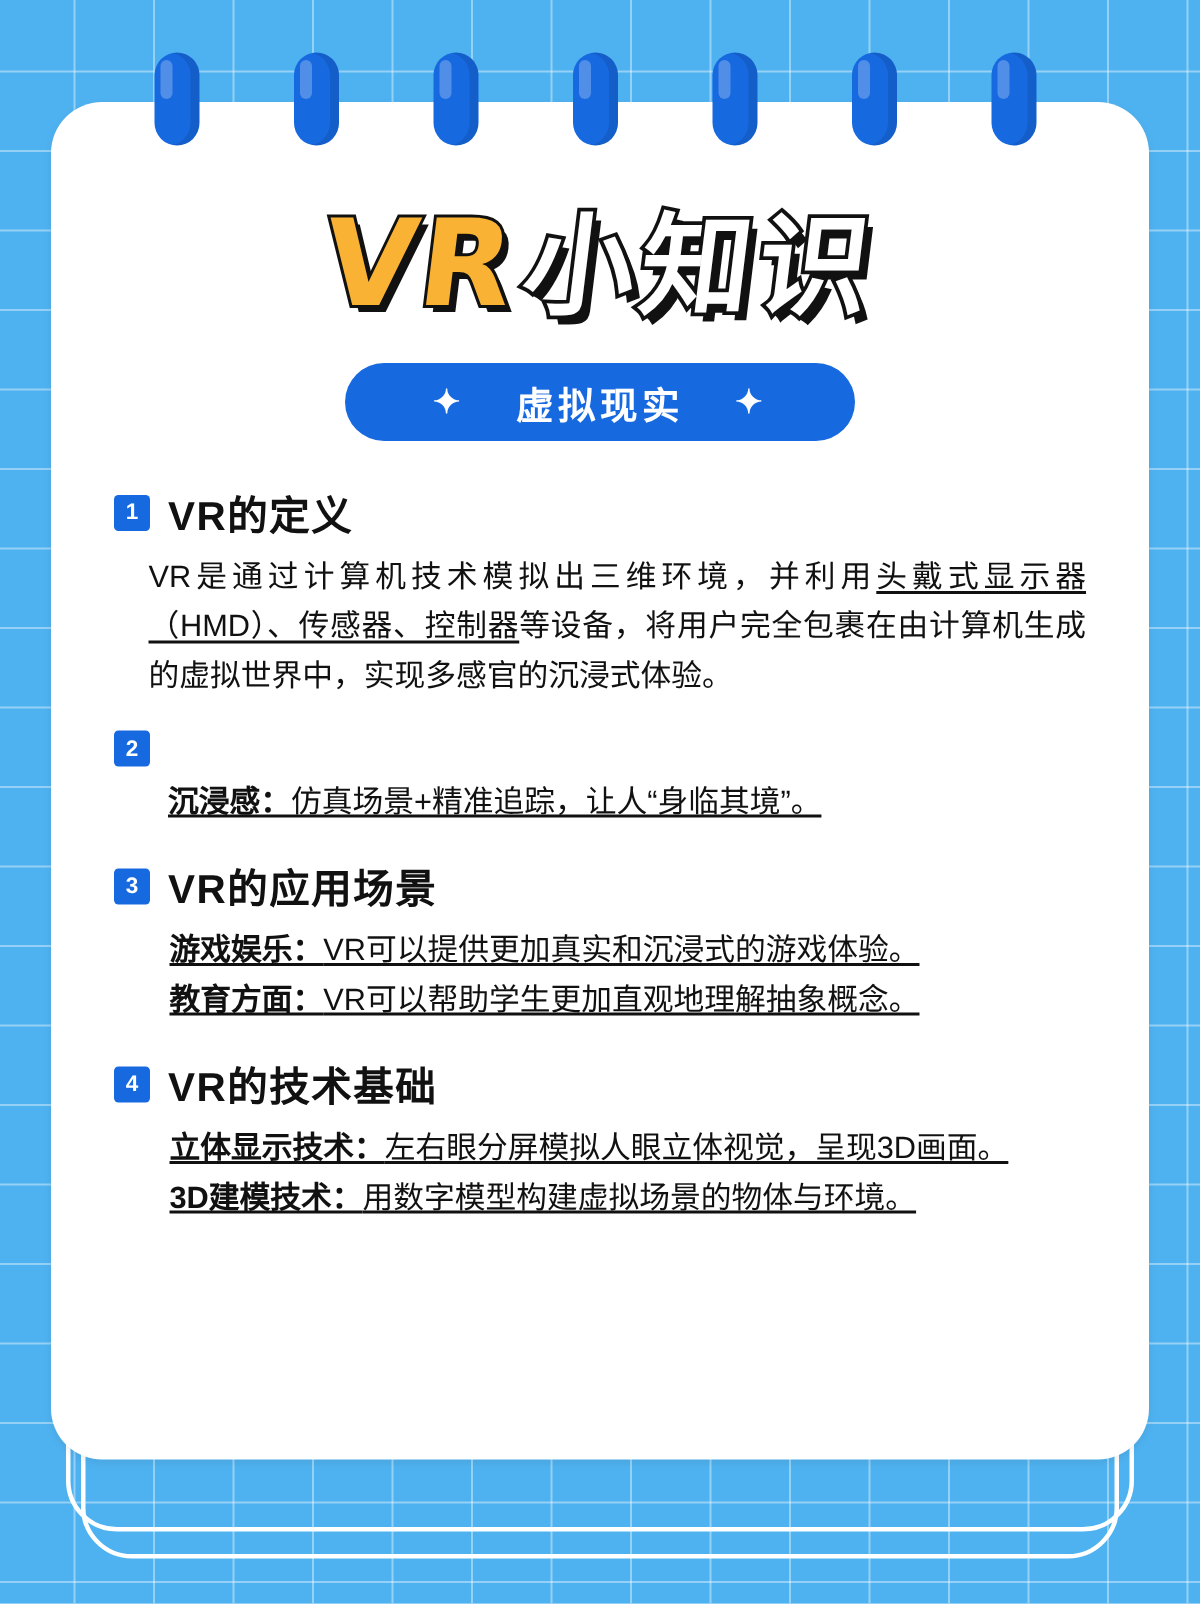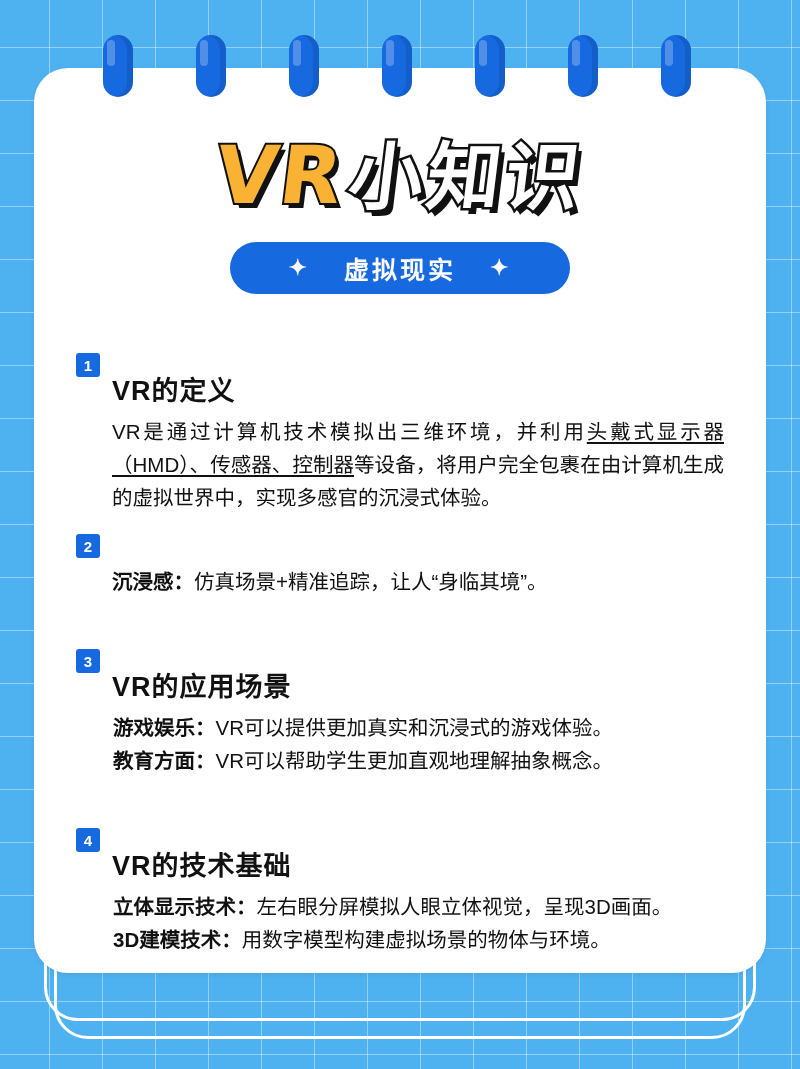--- a/index.html
+++ b/index.html
@@ -157,37 +157,37 @@
     align-items: center;
     justify-content: center;
     border-radius: 3px;
     flex: none;
   }
   .sec-title {
     font-size: 27px;
     font-weight: bold;
     color: #111111;
     letter-spacing: 1px;
-    margin-top: 47px;
   }
 
   .para {
     font-size: 20.5px;
     line-height: 33px;
     color: #111111;
-    margin-left: 36px;
+    margin-left: 23px;
     text-align: justify;
   }
   .para .u { text-decoration: underline; text-underline-offset: 3px; }
 
   .kv {
     font-size: 20.5px;
     line-height: 33px;
     color: #111111;
     margin-left: 36px;
+    text-decoration: underline;
   }
   .kv .k { font-weight: bold; }
 
   .s4 .kv, .s3 .kv { margin-left: 37px; }
 </style>
 </head>
 <body>
 
 <div id="grid-bg"></div>
 

